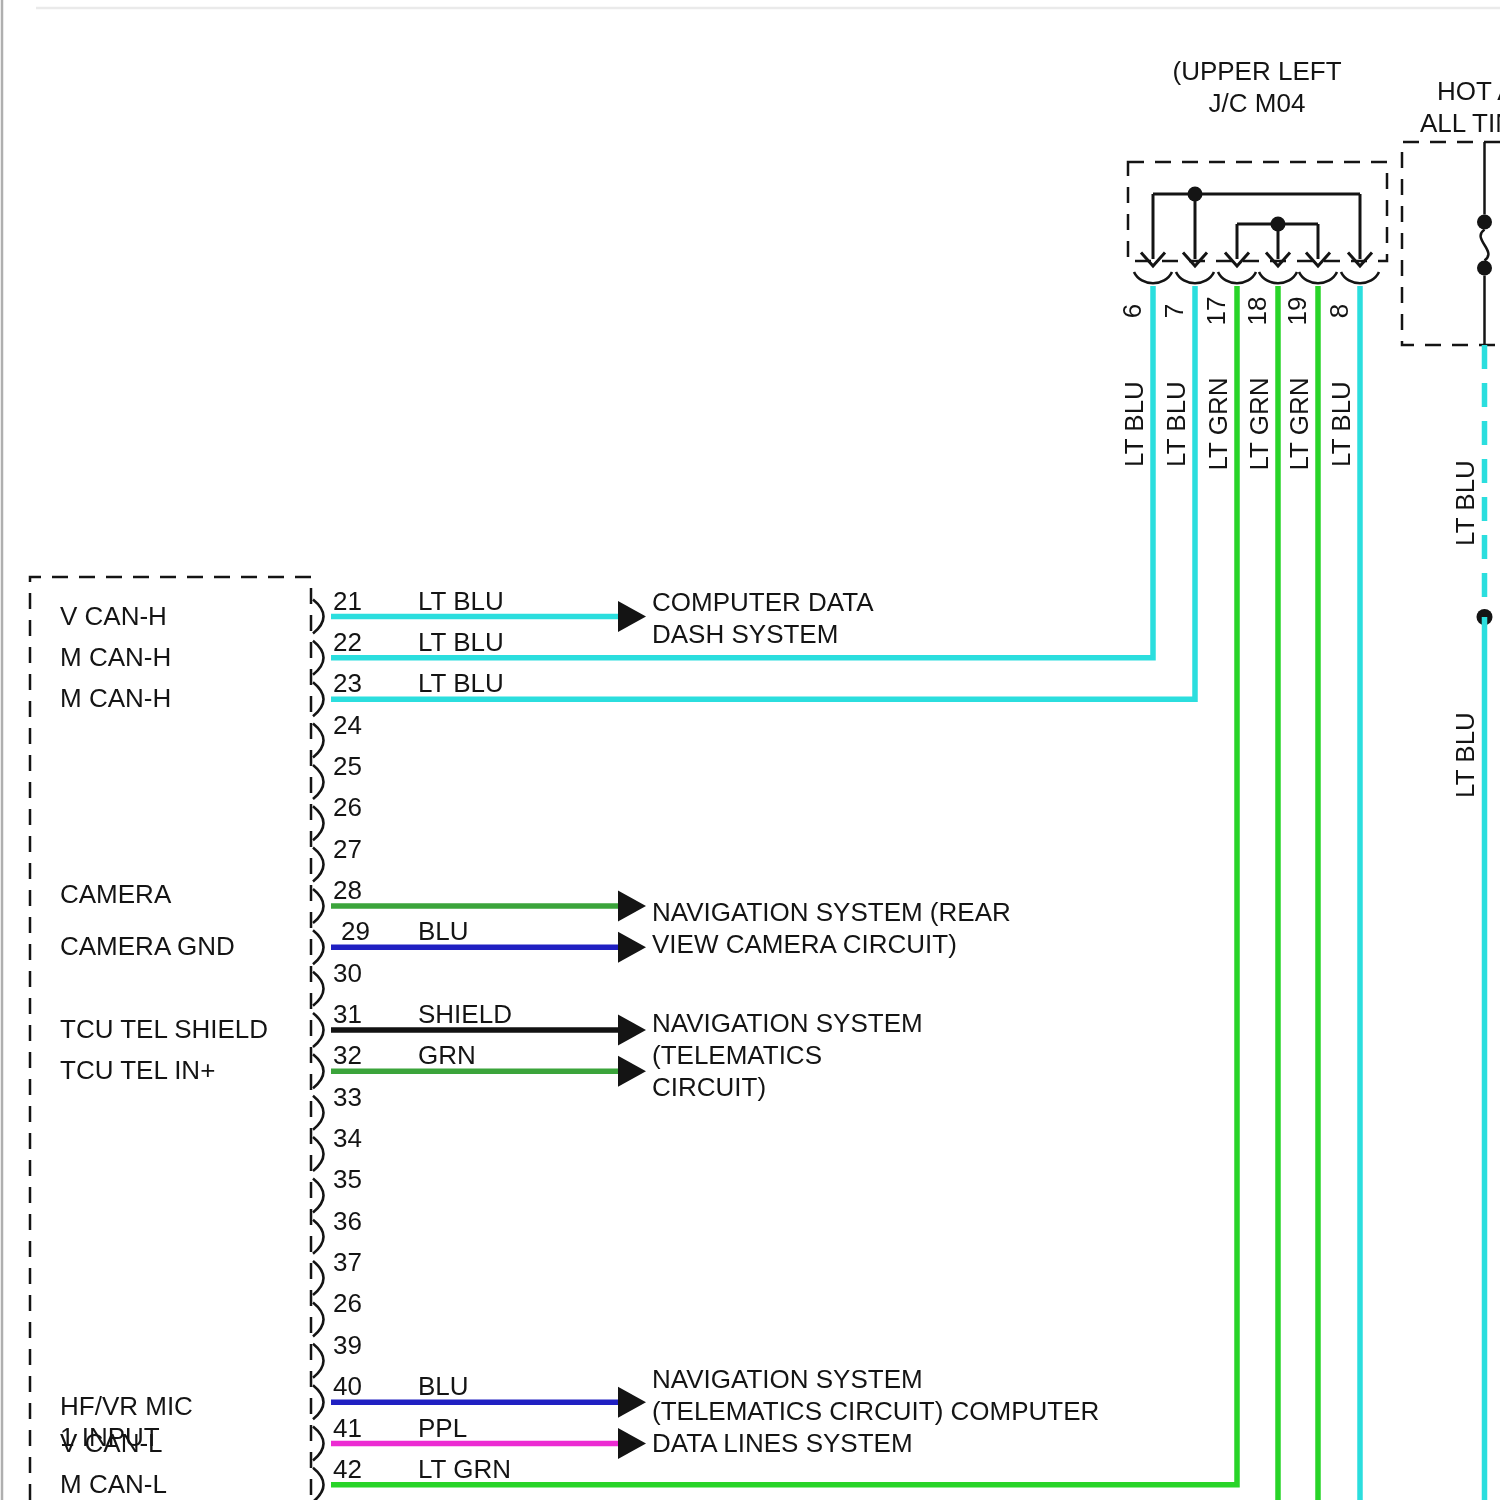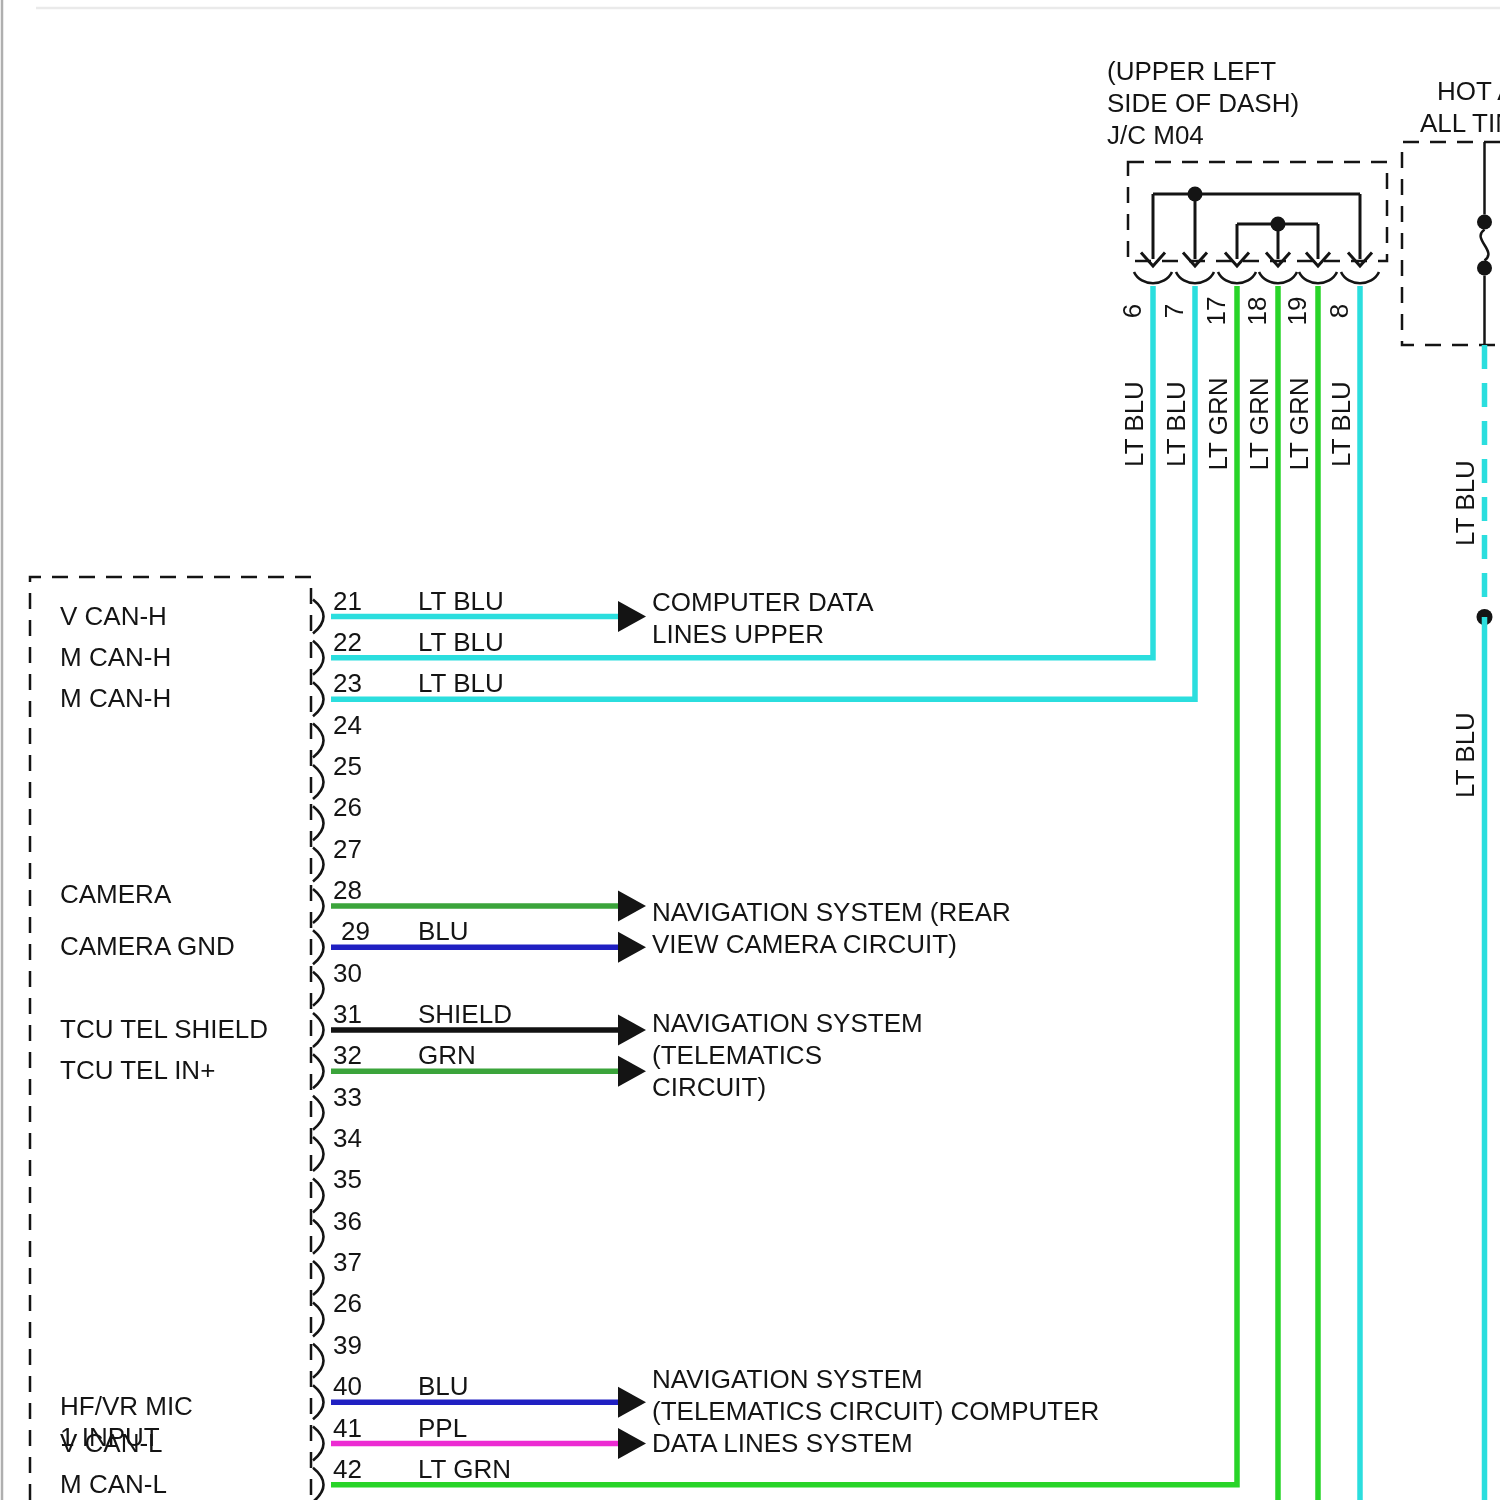--- a/index.html
+++ b/index.html
@@ -1,20 +1,20 @@
 <!DOCTYPE html>
 <html><head>
 <meta charset="utf-8">
 <style>
   html,body{margin:0;padding:0;background:#fff;}
   .stage{position:relative;width:1500px;height:1500px;overflow:hidden;background:#fff;
          font-family:"Liberation Sans", sans-serif;}
   svg{position:absolute;left:0;top:0;}
   .t{position:absolute;font-size:26px;line-height:32px;color:#141414;white-space:nowrap;}
-  .c{}
+  .c{text-align:center;}
   .r{text-align:left;}
   .rot{transform:translate(-50%,-50%) rotate(-90deg);transform-origin:center;}
   .nameblock div{line-height:31px;}
 </style>
 </head>
 <body>
 
 <div class="stage">
 
   <svg width="1500" height="1500" viewBox="0 0 1500 1500">
@@ -101,21 +101,20 @@
         <path d="M313,1426.5 Q334,1443.5 313,1460.5" fill="none" stroke="#141414" stroke-width="2.6"></path>
         <line x1="331" y1="1443.5" x2="621" y2="1443.5" stroke="#EC2BD2" stroke-width="5.5"></line>
         <polygon points="618,1428 618,1459 646,1443.5" fill="#141414"></polygon>
         <path d="M313,1467.85 Q334,1484.85 313,1501.85" fill="none" stroke="#141414" stroke-width="2.6"></path>
         <path d="M331,1484.85 L1237,1484.85 L1237,286" fill="none" stroke="#28D428" stroke-width="5.5"></path>
       </g>
   </svg>
 
   <div class="t c" style="left:1107px;top:55px;width:300px;">
     <div>(UPPER LEFT</div>
-    <div>SIDE OF DASH)</div>
     <div>J/C M04</div>
   </div>
 
   <div class="t" style="left:1437px;top:75px;">HOT A</div>
   <div class="t" style="left:1420px;top:107px;">ALL TIM</div>
 
   <div class="t rot" style="left:1465px;top:503px;">LT BLU</div>
   <div class="t rot" style="left:1465px;top:755px;">LT BLU</div>
 
   <div id="labels">
@@ -189,21 +188,21 @@
         <div>V CAN-L</div>
       </div>
       <div class="t" style="left:333px;top:1452.85px;">42</div>
       <div class="t" style="left:418px;top:1452.85px;">LT GRN</div>
       <div class="t r nameblock" style="left:60px;width:242px;top:1468.85px;">
         <div>M CAN-L</div>
       </div>
       <div class="t" style="left:333px;top:1494.2px;">43</div>
       <div class="t" style="left:418px;top:1494.2px;">LT GRN</div>
       <div class="t" style="left:652px;top:586px;">COMPUTER DATA</div>
-      <div class="t" style="left:652px;top:618px;">LINES UPPER</div>
+      <div class="t" style="left:652px;top:618px;">DASH SYSTEM</div>
       <div class="t" style="left:652px;top:896px;">NAVIGATION SYSTEM (REAR</div>
       <div class="t" style="left:652px;top:928px;">VIEW CAMERA CIRCUIT)</div>
       <div class="t" style="left:652px;top:1007px;">NAVIGATION SYSTEM</div>
       <div class="t" style="left:652px;top:1039px;">(TELEMATICS</div>
       <div class="t" style="left:652px;top:1071px;">CIRCUIT)</div>
       <div class="t" style="left:652px;top:1363px;">NAVIGATION SYSTEM</div>
       <div class="t" style="left:652px;top:1395px;">(TELEMATICS CIRCUIT) COMPUTER</div>
       <div class="t" style="left:652px;top:1427px;">DATA LINES SYSTEM</div>
     </div>
 </div>

